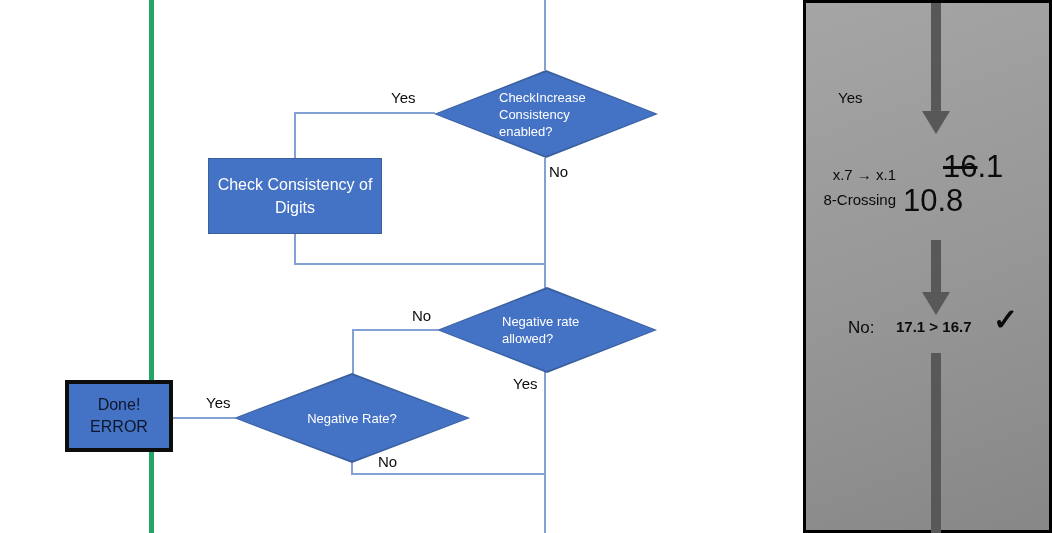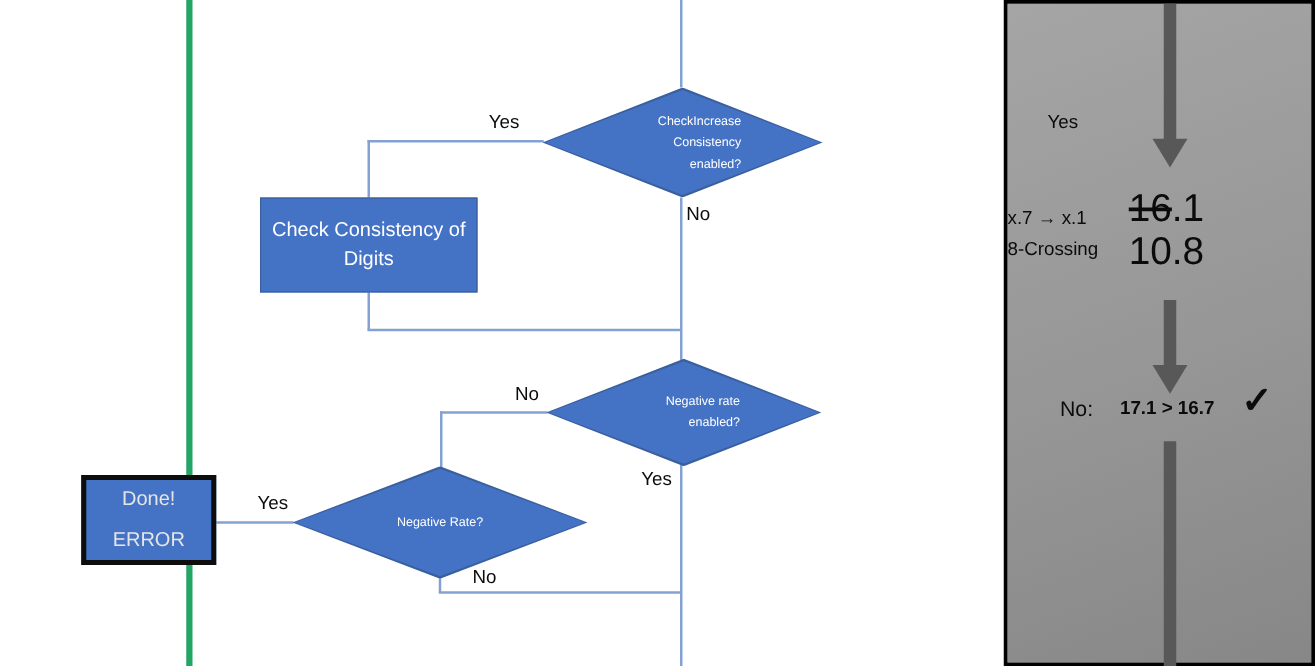--- a/index.html
+++ b/index.html
@@ -25,63 +25,63 @@
     background:var(--shape_border);
   }
   .diamond .shape-fill{
     position:absolute;inset:2px;
     clip-path:polygon(50% 0,100% 50%,50% 100%,0 50%);
     background:var(--shape_blue);
   }
   .diamond .dtext{
     position:absolute;inset:0;
     display:flex;align-items:center;justify-content:center;
-    text-align:right;color:#fff;font-size:10px;line-height:17px;
+    text-align:left;color:#fff;font-size:13px;line-height:17px;
   }
   .d1 .dtext,.d2 .dtext{padding:0 65px;}
   .d3 .dtext{padding:0 58px;}
   
   .proc{
     position:absolute;left:208px;top:158px;width:174px;height:76px;
     box-sizing:border-box;
     background:var(--shape_blue);border:1.5px solid var(--shape_border);
     display:flex;align-items:center;justify-content:center;
     text-align:center;color:#fff;font-size:16px;line-height:23px;
   }
   
   .done{
     position:absolute;left:65px;top:380px;width:108px;height:72px;
     box-sizing:border-box;
     background:var(--shape_blue);border:4px solid #0d0d0d;
     display:flex;align-items:center;justify-content:center;
-    text-align:center;color:#e5e5e5;font-size:16px;line-height:33px;
+    text-align:center;color:#0f172a;font-size:16px;line-height:22px;
     white-space:pre-line;
   }
   
   .lbl{position:absolute;font-size:15px;color:#0c0c0c;}
   
   .panel{
     position:absolute;left:803px;top:0;width:249px;height:533px;
     box-sizing:border-box;border:3px solid var(--panel_border);
     background:linear-gradient(160deg,#a5a5a5 0%,#969696 55%,#878787 100%);
     color:#0b0b0b;
   }
   .abar{position:absolute;left:125px;width:10px;background:var(--arrow_gray);}
   .ahead{
     position:absolute;left:116px;width:0;height:0;
     border-left:14px solid transparent;border-right:14px solid transparent;
     border-top:23px solid var(--arrow_gray);
   }
   .panel-yes{position:absolute;left:32px;top:86px;font-size:15px;}
   .rule{
     position:absolute;left:0;top:159px;width:90px;
-    text-align:left;font-size:15px;line-height:25px;
+    text-align:right;font-size:15px;line-height:25px;
   }
   .nums{position:absolute;left:97px;top:147px;font-size:31px;line-height:34px;}
-  .strike{text-decoration:line-through;text-decoration-thickness:2.5px;}
+  .strike{text-decoration:line-through;text-decoration-thickness:2.5px;margin-left:40px;}
   .result-no{position:absolute;left:42px;top:315px;font-size:17px;}
   .result-cmp{position:absolute;left:90px;top:315px;font-size:15px;font-weight:bold;}
   .check{position:absolute;left:187px;top:299px;font-size:30px;font-weight:bold;}
 </style>
 </head>
 <body>
 
 <div class="canvas">
 
   <div class="green-line"></div>
@@ -103,21 +103,21 @@
     <div class="shape"></div>
     <div class="shape-fill"></div>
     <div class="dtext">CheckIncrease Consistency enabled?</div>
   </div>
 
   <div class="proc">Check Consistency of Digits</div>
 
   <div class="diamond d2" style="left:437px;top:287px;width:220px;height:86px">
     <div class="shape"></div>
     <div class="shape-fill"></div>
-    <div class="dtext">Negative rate enabled?</div>
+    <div class="dtext">Negative rate allowed?</div>
   </div>
 
   <div class="diamond d3" style="left:234px;top:373px;width:236px;height:90px">
     <div class="shape"></div>
     <div class="shape-fill"></div>
     <div class="dtext">Negative Rate?</div>
   </div>
 
   <div class="done">Done!
 ERROR</div>

